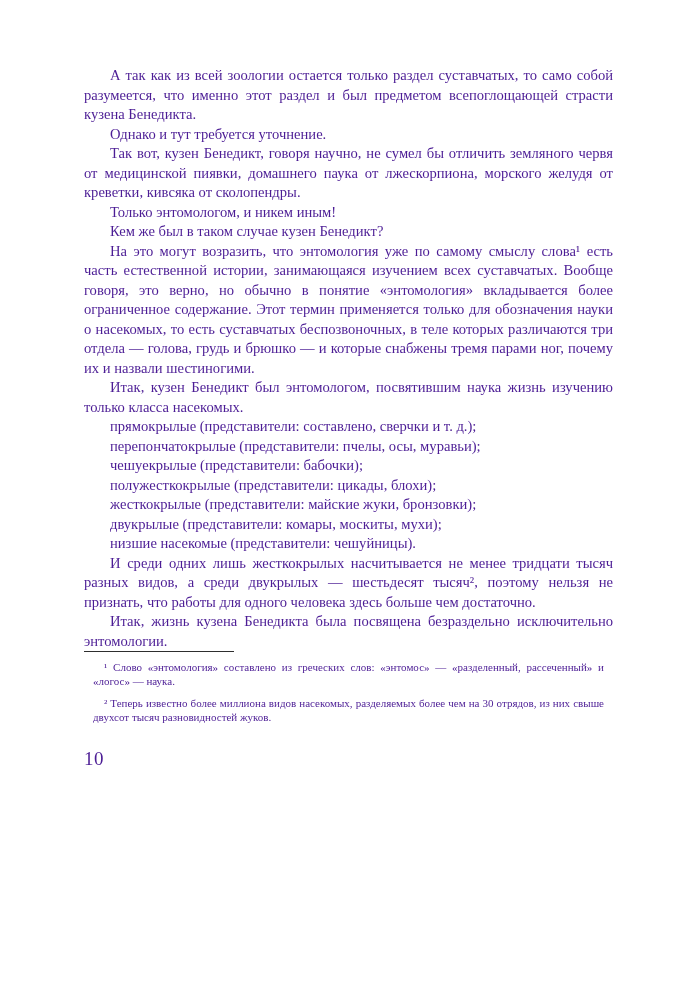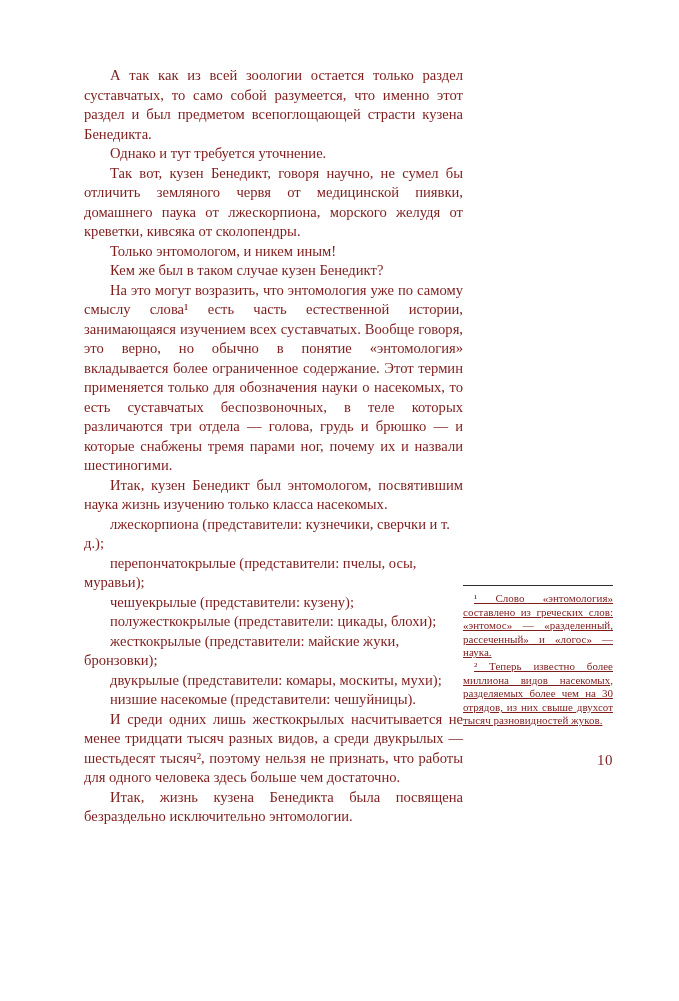--- a/index.html
+++ b/index.html
@@ -8,24 +8,24 @@
     background: #ffffff;
   }
   .page {
     position: relative;
     width: 679px;
     height: 825px;
     box-sizing: border-box;
     background: #ffffff;
     padding: 66px 66px 56px 84px;
     display: flex;
-    flex-direction: row;
+    flex-direction: column;
     overflow: hidden;
     font-family: "Liberation Serif", "DejaVu Serif", serif;
-    color: #7f1d1d;
+    color: #4c1d95;
   }
   .text-block {
     font-size: 14.6px;
     line-height: 19.5px;
     text-align: justify;
   }
   .text-block p {
     margin: 0;
     text-indent: 26px;
   }
@@ -40,48 +40,47 @@
     height: 0;
     border-top: 1px solid #2e2e2e;
     margin: 0 0 6px 0;
   }
   .footnotes {
     font-size: 11px;
     line-height: 13.6px;
     text-align: justify;
   }
   .footnotes p {
-    margin: 0;
+    margin: 9px;
     text-indent: 11px;
-    text-decoration: underline;
   }
   .page-number {
     margin-top: 24px;
-    text-align: right;
-    font-size: 15px;
+    text-align: left;
+    font-size: 19px;
     letter-spacing: 0.5px;
   }
 </style>
 </head>
 <body>
 
 <div class="page">
 
   <div class="text-block">
     <p>А так как из всей зоологии остается только раздел суставчатых, то само собой разумеется, что именно этот раздел и был предметом всепоглощающей страсти кузена Бенедикта.</p>
     <p>Однако и тут требуется уточнение.</p>
     <p>Так вот, кузен Бенедикт, говоря научно, не сумел бы отличить земляного червя от медицинской пиявки, домашнего паука от лжескорпиона, морского желудя от креветки, кивсяка от сколопендры.</p>
     <p>Только энтомологом, и никем иным!</p>
     <p>Кем же был в таком случае кузен Бенедикт?</p>
     <p>На это могут возразить, что энтомология уже по самому смыслу слова¹ есть часть естественной истории, занимающаяся изучением всех суставчатых. Вообще говоря, это верно, но обычно в понятие «энтомология» вкладывается более ограниченное содержание. Этот термин применяется только для обозначения науки о насекомых, то есть суставчатых беспозвоночных, в теле которых различаются три отдела — голова, грудь и брюшко — и которые снабжены тремя парами ног, почему их и назвали шестиногими.</p>
     <p>Итак, кузен Бенедикт был энтомологом, посвятившим наука жизнь изучению только класса насекомых.</p>
 
-    <p class="list-item">лжескорпиона (представители: кузнечики, сверчки и т. д.);</p>
+    <p class="list-item">прямокрылые (представители: составлено, сверчки и т. д.);</p>
     <p class="list-item">перепончатокрылые (представители: пчелы, осы, муравьи);</p>
-    <p class="list-item">чешуекрылые (представители: кузену);</p>
+    <p class="list-item">чешуекрылые (представители: бабочки);</p>
     <p class="list-item">полужесткокрылые (представители: цикады, блохи);</p>
     <p class="list-item">жесткокрылые (представители: майские жуки, бронзовки);</p>
     <p class="list-item">двукрылые (представители: комары, москиты, мухи);</p>
     <p class="list-item">низшие насекомые (представители: чешуйницы).</p>
 
     <p>И среди одних лишь жесткокрылых насчитывается не менее тридцати тысяч разных видов, а среди двукрылых — шестьдесят тысяч², поэтому нельзя не признать, что работы для одного человека здесь больше чем достаточно.</p>
     <p>Итак, жизнь кузена Бенедикта была посвящена безраздельно исключительно энтомологии.</p>
   </div>
 
   <div class="footer-group">

